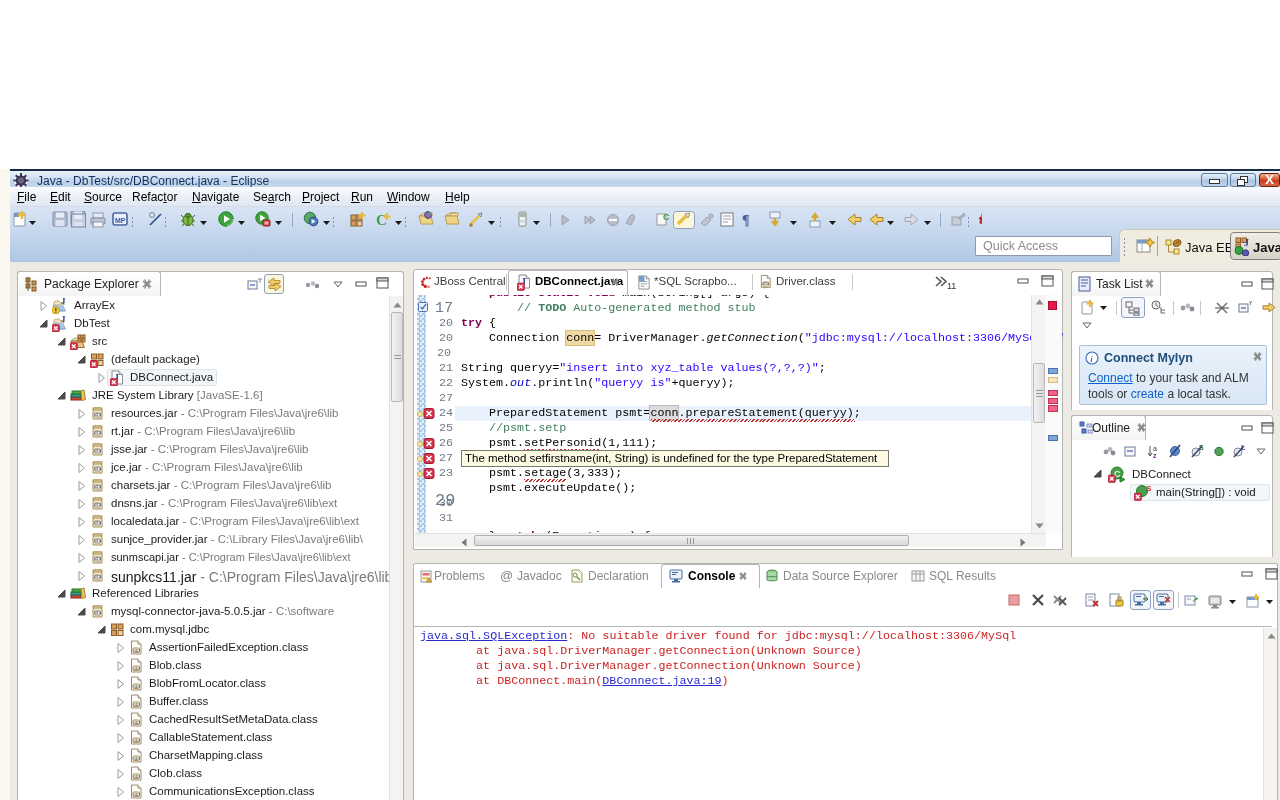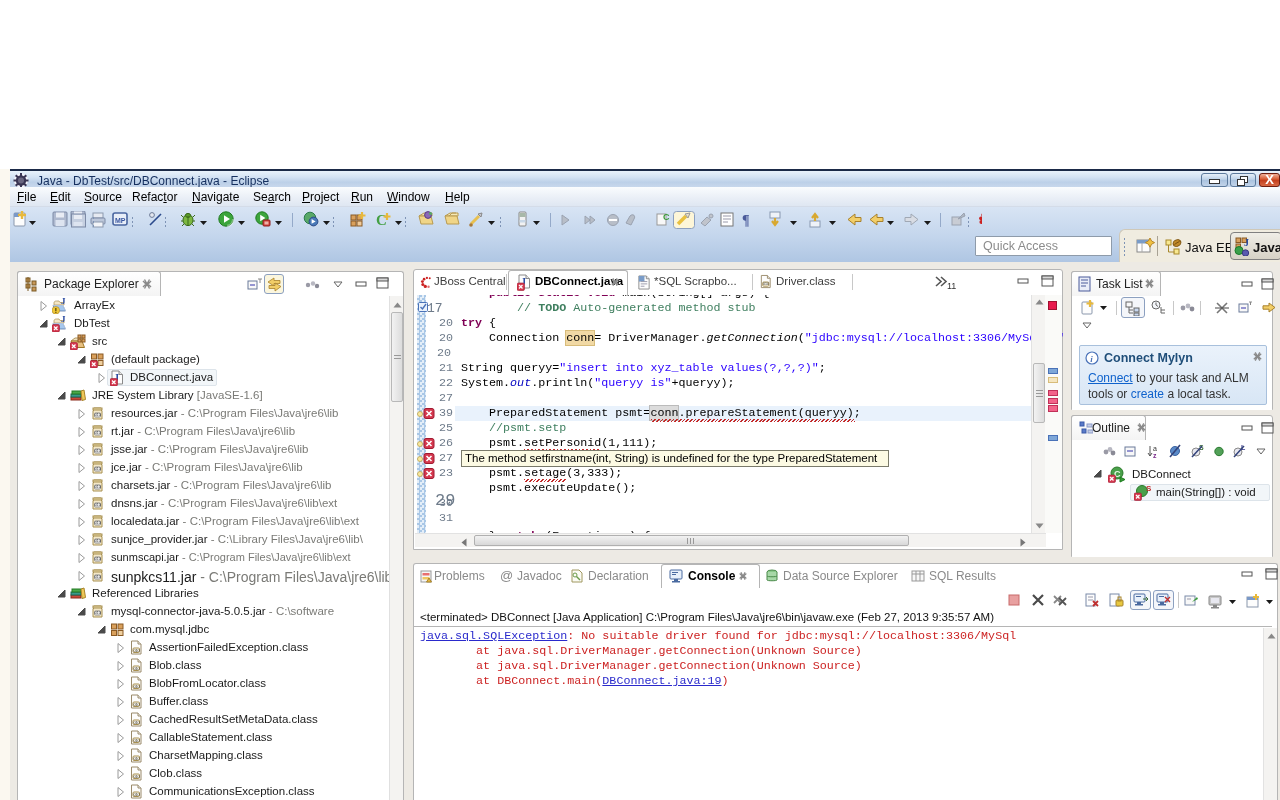--- a/index.html
+++ b/index.html
@@ -711,33 +711,33 @@
         </svg>
 <svg class="abs" style="left:627px;top:5px" width="13" height="12" viewBox="0 0 13 12">
           <rect x="1" y="1" width="11" height="10" fill="#fff" stroke="#555"></rect>
           <rect x="1" y="1" width="11" height="3" fill="#D8D8D8" stroke="#555"></rect>
         </svg>
 </div>
 <div class="abs" style="left:1px;top:25px;width:648px;height:238px;overflow:hidden">
 <div class="abs" style="left:2px;top:0;width:9px;height:238px;background:conic-gradient(#A9C7E6 25%,#E4EEF8 25% 50%,#A9C7E6 50% 75%,#E4EEF8 75%);background-size:5px 5px"></div>
 <div class="abs" style="left:40px;top:111px;width:607px;height:15px;background:#E9F2FC"></div>
 <div class="abs mono" style="left:46px;top:-9px;font-size:11.7px;line-height:15px;white-space:pre;color:#000"><span style="color:#7F0055;font-weight:bold">    public static void</span> main(String[] args) {</div>
-<div class="abs mono" style="left:12px;top:6px;width:18px;text-align:left;font-size:13px;line-height:15px;color:#6E7B8A">17</div>
+<div class="abs mono" style="left:20px;top:6px;width:18px;text-align:left;font-size:15px;line-height:15px;color:#6E7B8A">17</div>
 <div class="abs mono" style="left:46px;top:6px;font-size:11.7px;line-height:15px;white-space:pre;color:#000"><span style="color:#3F7F5F">        // <b>TODO</b> Auto-generated method stub</span></div>
 <div class="abs mono" style="left:20px;top:21px;width:18px;text-align:right;font-size:11.7px;line-height:15px;color:#6E7B8A">20</div>
 <div class="abs mono" style="left:46px;top:21px;font-size:11.7px;line-height:15px;white-space:pre;color:#000"><b style="color:#7F0055">try</b> {</div>
 <div class="abs mono" style="left:20px;top:36px;width:18px;text-align:right;font-size:11.7px;line-height:15px;color:#6E7B8A">20</div>
 <div class="abs mono" style="left:46px;top:36px;font-size:11.7px;line-height:15px;white-space:pre;color:#000">    Connection <span style="background:#F1D9A5;outline:1px solid #D8BC7A">conn</span>= DriverManager.<i>getConnection</i>(<span style="color:#2A00FF">"jdbc:mysql://localhost:3306/MySql","root","root"</span>);</div>
 <div class="abs mono" style="left:20px;top:51px;width:18px;text-align:center;font-size:11.7px;line-height:15px;color:#6E7B8A">20</div>
 <div class="abs mono" style="left:20px;top:66px;width:18px;text-align:right;font-size:11.7px;line-height:15px;color:#6E7B8A">21</div>
 <div class="abs mono" style="left:46px;top:66px;font-size:11.7px;line-height:15px;white-space:pre;color:#000">String queryy=<span style="color:#2A00FF">"insert into xyz_table values(?,?,?)"</span>;</div>
 <div class="abs mono" style="left:20px;top:81px;width:18px;text-align:right;font-size:11.7px;line-height:15px;color:#6E7B8A">22</div>
 <div class="abs mono" style="left:46px;top:81px;font-size:11.7px;line-height:15px;white-space:pre;color:#000">System.<i style="color:#0000C0">out</i>.println(<span style="color:#2A00FF">"queryy is"</span>+queryy);</div>
 <div class="abs mono" style="left:20px;top:96px;width:18px;text-align:right;font-size:11.7px;line-height:15px;color:#6E7B8A">27</div>
-<div class="abs mono" style="left:20px;top:111px;width:18px;text-align:right;font-size:11.7px;line-height:15px;color:#6E7B8A">39</div>
+<div class="abs mono" style="left:20px;top:111px;width:18px;text-align:right;font-size:11.7px;line-height:15px;color:#6E7B8A">24</div>
 <div class="abs mono" style="left:46px;top:111px;font-size:11.7px;line-height:15px;white-space:pre;color:#000">    PreparedStatement psmt=<span style="background:#DCDCDC;outline:1px solid #BBB">conn</span>.prepareStatement(queryy);</div>
 <div class="abs mono" style="left:20px;top:126px;width:18px;text-align:right;font-size:11.7px;line-height:15px;color:#6E7B8A">25</div>
 <div class="abs mono" style="left:46px;top:126px;font-size:11.7px;line-height:15px;white-space:pre;color:#000"><span style="color:#3F7F5F">    //psmt.setp</span></div>
 <div class="abs mono" style="left:20px;top:141px;width:18px;text-align:right;font-size:11.7px;line-height:15px;color:#6E7B8A">26</div>
 <div class="abs mono" style="left:46px;top:141px;font-size:11.7px;line-height:15px;white-space:pre;color:#000">    psmt.setPersonid(1,111);</div>
 <div class="abs mono" style="left:20px;top:156px;width:18px;text-align:right;font-size:11.7px;line-height:15px;color:#6E7B8A">27</div>
 <div class="abs mono" style="left:20px;top:171px;width:18px;text-align:right;font-size:11.7px;line-height:15px;color:#6E7B8A">23</div>
 <div class="abs mono" style="left:46px;top:171px;font-size:11.7px;line-height:15px;white-space:pre;color:#000">    psmt.setage(3,333);</div>
 <div class="abs mono" style="left:20px;top:198px;width:18px;text-align:right;font-size:17px;line-height:15px;color:#6E7B8A">29</div>
 <div class="abs mono" style="left:46px;top:186px;font-size:11.7px;line-height:15px;white-space:pre;color:#000">    psmt.executeUpdate();</div>
@@ -1057,21 +1057,20 @@
             <rect x="3" y="13" width="8" height="1.5" fill="#888"></rect>
           </g>
           <path transform="translate(45,0)" d="M0 6 l7 0 l-3.5 4 z" fill="#1a1a1a"></path>
           <g transform="translate(62,0)">
             <rect x="1" y="3" width="11" height="10" fill="#FDFDFD" stroke="#8A97AC"></rect>
             <rect x="1" y="3" width="11" height="3" fill="#7A99C8"></rect>
             <path d="M10 0 v6 M7 3 h6" stroke="#E8B93C" stroke-width="2"></path>
           </g>
           <path transform="translate(82,0)" d="M0 6 l7 0 l-3.5 4 z" fill="#1a1a1a"></path>
         </svg>
-<div class="abs" style="left:6px;top:23px;font-size:11.5px;color:#111;white-space:nowrap">&lt;terminated&gt; DBConnect [Java Application] C:\Program Files\Java\jre6\bin\javaw.exe (Feb 27, 2013 9:35:57 AM)</div>
 <div class="abs" style="left:0;top:38px;width:858px;border-top:1px solid #B5B5B5"></div>
 <div class="abs mono" style="left:6px;top:41px;font-size:11.7px;line-height:15px;white-space:pre;color:#CC2222"><span style="color:#2A2ACC;text-decoration:underline">java.sql.SQLException</span>: No suitable driver found for jdbc:mysql://localhost:3306/MySql
         at java.sql.DriverManager.getConnection(Unknown Source)
         at java.sql.DriverManager.getConnection(Unknown Source)
         at DBConnect.main(<span style="color:#2A2ACC;text-decoration:underline">DBConnect.java:19</span>)</div>
 <div class="abs" style="left:849px;top:40px;width:14px;height:172px;background:#F4F3F1;border-left:1px solid #E2E2E2">
 <svg class="abs" style="left:3px;top:5px" width="9" height="6" viewBox="0 0 9 6">
             <path d="M0.5 5.5 L4.5 0.5 L8.5 5.5 Z" fill="#888"></path>
           </svg>
 </div>

